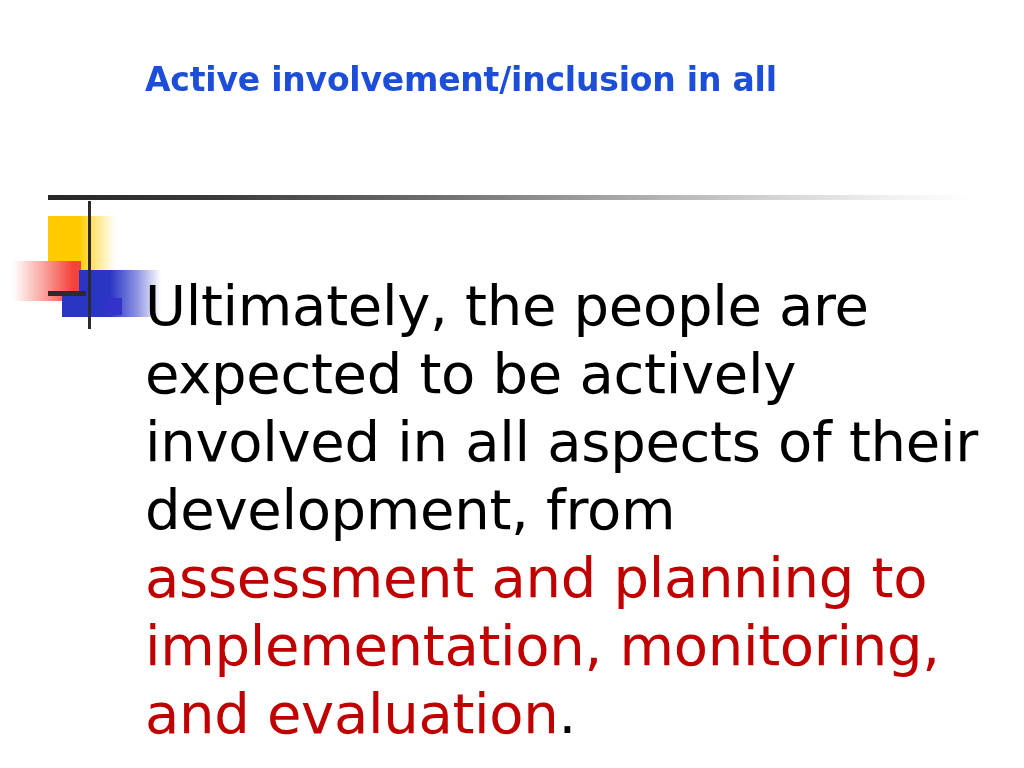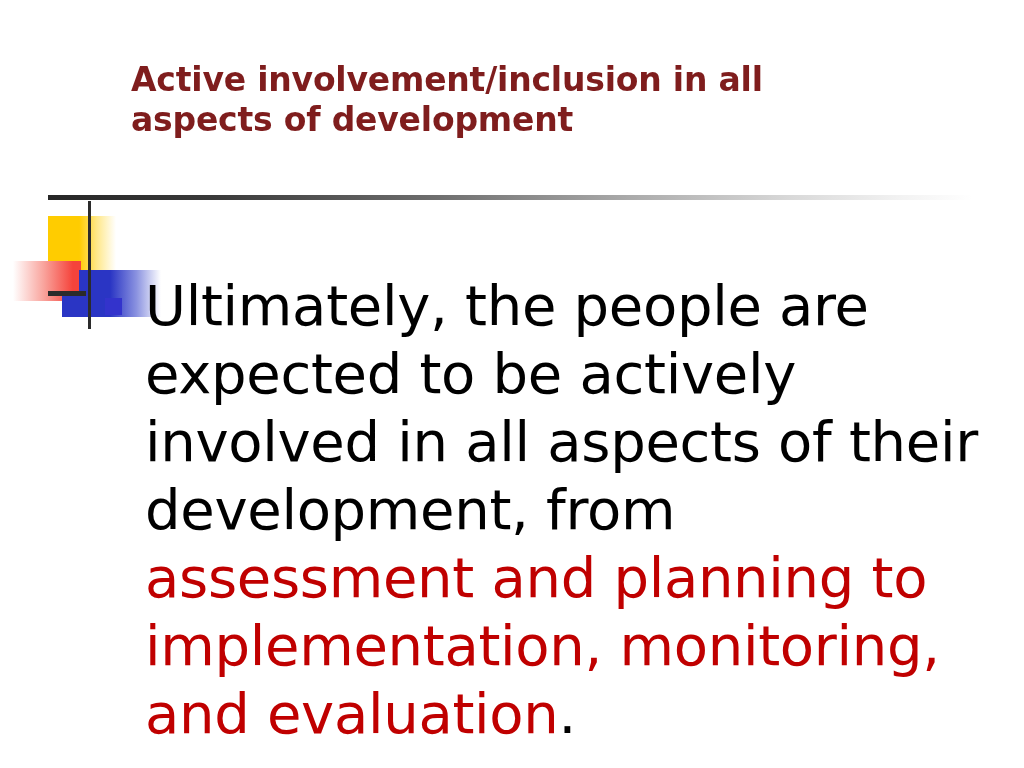--- a/index.html
+++ b/index.html
@@ -99,24 +99,24 @@
     left: 48px;
     top: 195px;
     width: 925px;
     height: 5px;
     background: linear-gradient(to right, #262626 0%, #3A3A3A 18%, #6E6E6E 42%, #A8A8A8 62%, #D8D8D8 80%, #F2F2F2 92%, #FFFFFF 100%);
   }
 
   
   #title {
     position: absolute;
-    left: 131px;
+    left: 145px;
     top: 60px;
     width: 820px;
-    color: #7f1d1d;
+    color: #1d4ed8;
     font-family: "DejaVu Sans", sans-serif;
     font-weight: bold;
     font-size: 33px;
     line-height: 1.20;
     letter-spacing: -0.2px;
   }
 
   
   #body-block {
     position: absolute;
@@ -161,21 +161,20 @@
     <div class="sq sq-blue"></div>
     <div class="sq sq-blue3"></div>
     <div class="rule-h-short"></div>
     <div class="rule-v"></div>
   </div>
 
   <div id="divider"></div>
 
   <div id="title">
     <div>Active involvement/inclusion in all</div>
-    <div>aspects of development</div>
   </div>
 
   <div id="body-block">
     <div class="bullet-row">
       <span class="bullet-marker"></span>
       <span class="bullet-text">
         <span>Ultimately, the people are expected to be actively involved in all aspects of their development, from </span><span class="accent">assessment and planning to implementation, monitoring, and evaluation</span><span>.</span>
       </span>
     </div>
   </div>

